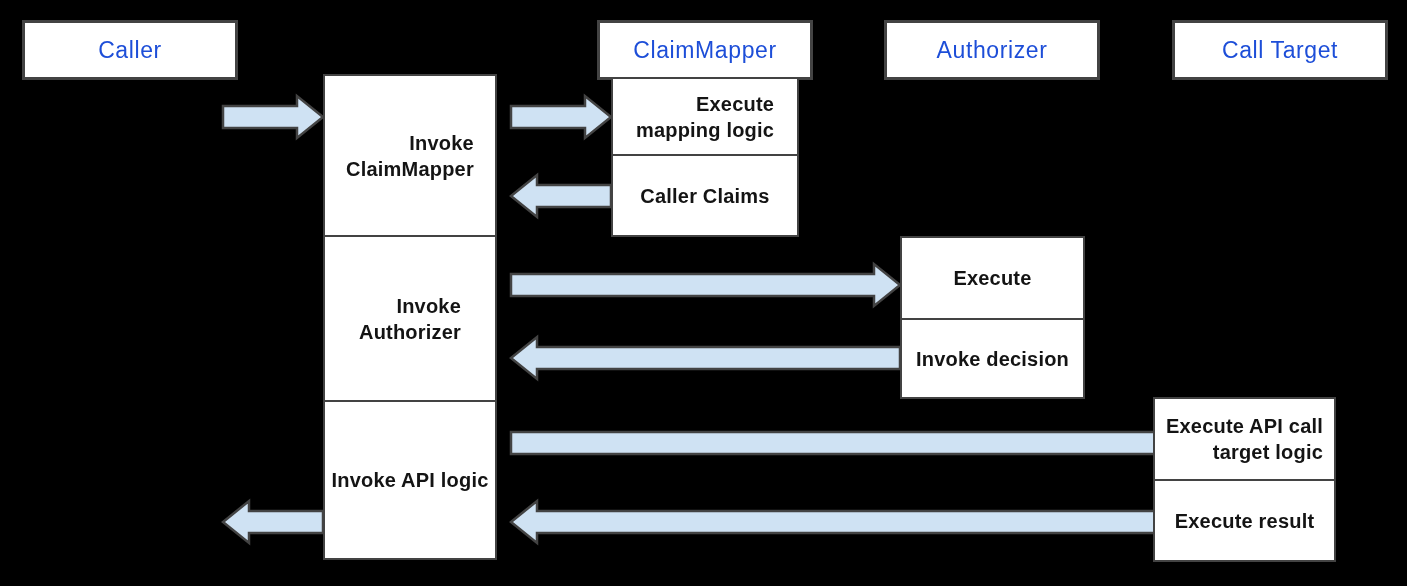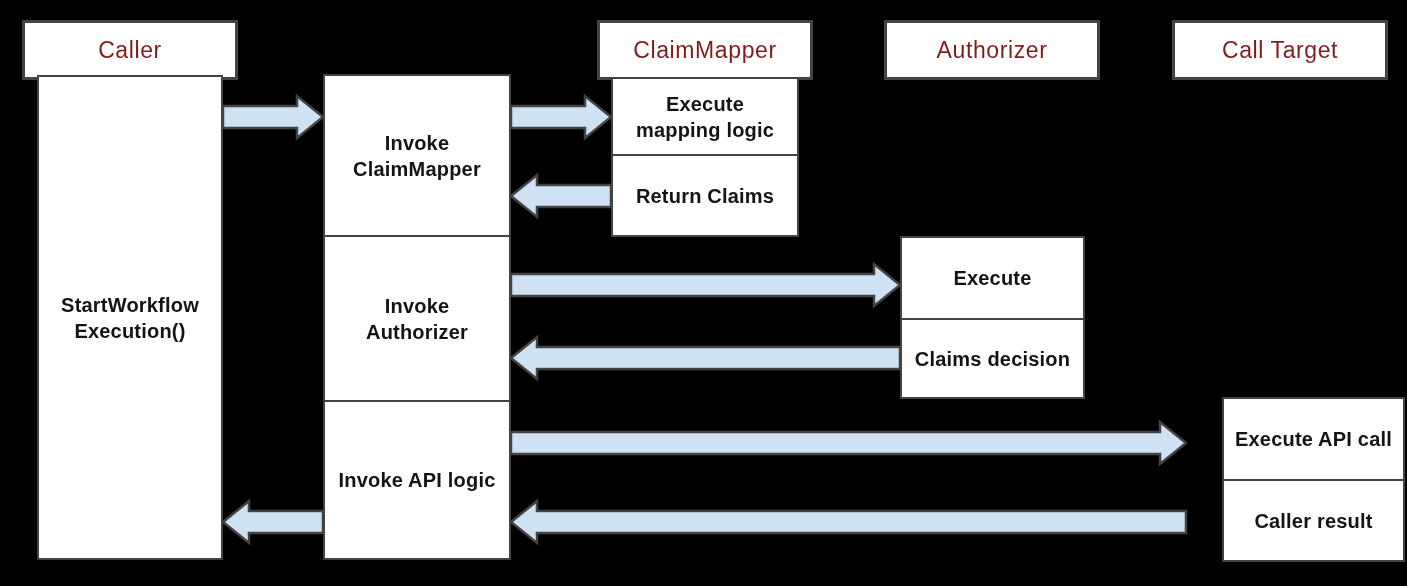--- a/index.html
+++ b/index.html
@@ -16,29 +16,29 @@
     background:var(--background);
     font-family:"Liberation Sans","DejaVu Sans",sans-serif;
     color:var(--text);
   }
   #canvas{position:relative;width:1407px;height:586px;background:var(--background);}
   #arrows{position:absolute;left:0;top:0;width:1407px;height:586px;pointer-events:none;}
   .hdr{
     position:absolute;top:20px;width:216px;height:60px;
     background:var(--box-fill);border:3px solid var(--box-border);
     display:flex;align-items:center;justify-content:center;
-    font-size:23px;font-weight:400;letter-spacing:0.6px;color:#7f1d1d;
+    font-size:23px;font-weight:400;letter-spacing:0.6px;color:#1d4ed8;
   }
   .stack{
     position:absolute;background:var(--box-fill);border:2px solid var(--box-border);
     display:flex;flex-direction:column;
   }
   .sect{
     display:flex;align-items:center;justify-content:center;
-    text-align:center;font-weight:700;font-size:20px;line-height:1.3;
+    text-align:right;font-weight:700;font-size:20px;line-height:1.3;
     letter-spacing:0.2px;color:var(--text);
   }
   .sect + .sect{border-top:2px solid var(--box-border);}
   .sect span{display:block;}
 </style>
 </head>
 <body>
 
 <div id="canvas">
 
@@ -59,30 +59,22 @@
   <div class="hdr" style="left:597px">
       <span>ClaimMapper</span>
     </div>
   <div class="hdr" style="left:884px">
       <span>Authorizer</span>
     </div>
   <div class="hdr" style="left:1172px">
       <span>Call Target</span>
     </div>
 
-  <div class="stack" style="left:37px;top:75px;width:186px;height:485px">
-    <div class="sect" style="flex:1">
-      <div>
-        <span>StartWorkflow</span>
-        <span>Execution()</span>
-      </div>
-    </div>
-  </div>
 
-  <div class="stack" style="left:323px;top:74px;width:188px;height:486px">
+  <div class="stack" style="left:323px;top:74px;width:174px;height:486px">
     <div class="sect" style="height:159px">
       <div>
         <span>Invoke</span>
         <span>ClaimMapper</span>
       </div>
     </div>
     <div class="sect" style="height:165px">
       <div>
         <span>Invoke</span>
         <span>Authorizer</span>
@@ -97,44 +89,45 @@
 
   <div class="stack" style="left:611px;top:77px;width:188px;height:160px">
     <div class="sect" style="height:75px">
       <div>
         <span>Execute</span>
         <span>mapping logic</span>
       </div>
     </div>
     <div class="sect" style="flex:1">
       <div>
-        <span>Return Claims</span>
+        <span>Caller Claims</span>
       </div>
     </div>
   </div>
 
   <div class="stack" style="left:900px;top:236px;width:185px;height:163px">
     <div class="sect" style="height:80px">
       <div>
         <span>Execute</span>
       </div>
     </div>
     <div class="sect" style="flex:1">
       <div>
-        <span>Claims decision</span>
+        <span>Invoke decision</span>
       </div>
     </div>
   </div>
 
-  <div class="stack" style="left:1222px;top:397px;width:183px;height:165px">
+  <div class="stack" style="left:1153px;top:397px;width:183px;height:165px">
     <div class="sect" style="height:80px">
       <div>
         <span>Execute API call</span>
+        <span>target logic</span>
       </div>
     </div>
     <div class="sect" style="flex:1">
       <div>
-        <span>Caller result</span>
+        <span>Execute result</span>
       </div>
     </div>
   </div>
 
 </div>
 
 </body></html>

